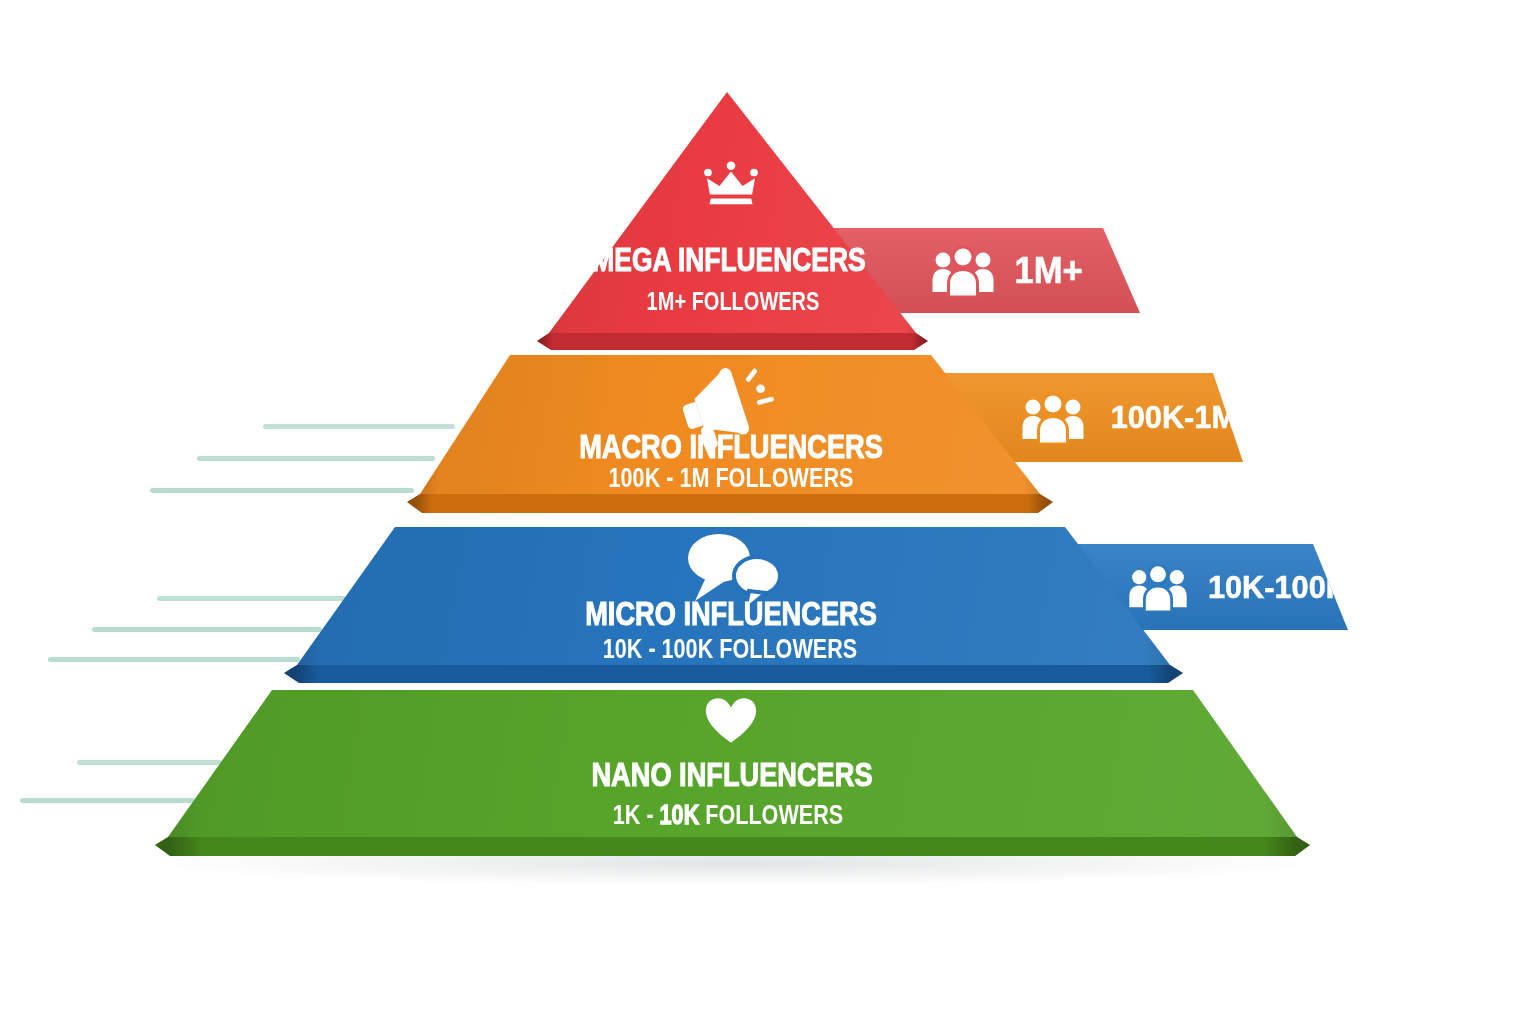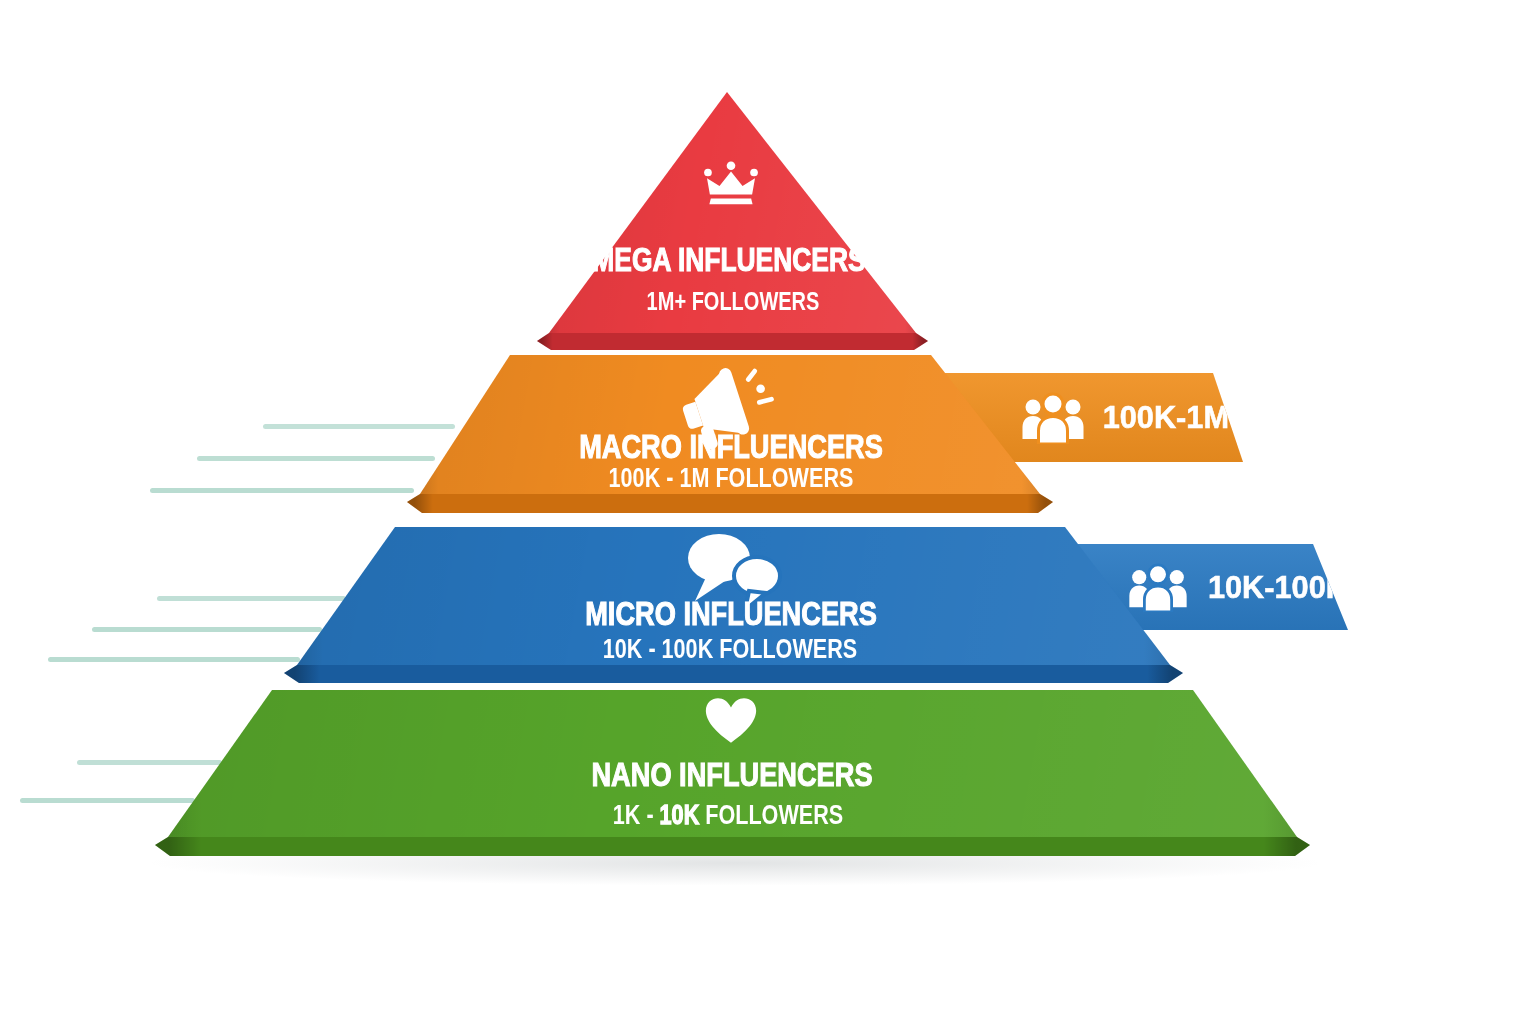--- a/index.html
+++ b/index.html
@@ -58,21 +58,21 @@
   .crown{left:700px;top:160px;width:62px;height:48px;}
   .t-mega{left:729px;top:241px;font-size:33px;}
   .s-mega{left:733px;top:287px;font-size:25px;}
 
   
   .face-macro{left:420px;top:355px;width:620px;height:139px;
     clip-path:polygon(90px 0,511px 0,620px 139px,0 139px);}
   .lip-macro{left:407px;top:494px;width:646px;height:19px;
     clip-path:polygon(13px 0,633px 0,646px 8px,631px 19px,15px 19px,0 8px);}
   .tab-macro{left:920px;top:373px;width:330px;height:89px;
-    clip-path:polygon(0 0,293px 0,323px 89px,30px 89px);padding-left:100px;gap:14px;box-sizing:border-box;}
+    clip-path:polygon(0 0,293px 0,323px 89px,30px 89px);padding-left:100px;gap:22px;box-sizing:border-box;}
   .tab-macro .range{font-size:32px;}
   .megaphone{left:676px;top:365px;width:100px;height:86px;}
   .t-macro{left:731px;top:427px;}
   .s-macro{left:731px;top:463px;}
 
   
   .face-micro{left:297px;top:527px;width:873px;height:138px;
     clip-path:polygon(98px 0,768px 0,873px 138px,0 138px);}
   .lip-micro{left:284px;top:665px;width:899px;height:18px;
     clip-path:polygon(13px 0,886px 0,899px 8px,884px 18px,15px 18px,0 8px);}
@@ -107,20 +107,35 @@
   <div class="speed-line sl3"></div>
   <div class="speed-line sl4"></div>
   <div class="speed-line sl5"></div>
   <div class="speed-line sl6"></div>
   <div class="speed-line sl7"></div>
   <div class="speed-line sl8"></div>
 
   <div class="ground-shadow"></div>
 
   <section class="tier" style="--c: #e93b41; --cd: #c12b31; --tc: #e0545a;">
+    <div class="tab tab-mega">
+      <svg class="people" width="66" height="52" viewBox="0 0 66 52" style="color:var(--tc)">
+        <g fill="#fff">
+          <circle cx="13" cy="15" r="7.5"></circle>
+          <path d="M13 24 C6.5 24 2.5 28.5 2.5 35 L2.5 47 L23.5 47 L23.5 35 C23.5 28.5 19.5 24 13 24 Z"></path>
+          <circle cx="53" cy="15" r="7.5"></circle>
+          <path d="M53 24 C46.5 24 42.5 28.5 42.5 35 L42.5 47 L63.5 47 L63.5 35 C63.5 28.5 59.5 24 53 24 Z"></path>
+          <g stroke="currentColor" stroke-width="3">
+            <circle cx="33" cy="12" r="10"></circle>
+            <path d="M33 24.5 C24 24.5 18.5 30.5 18.5 39 L18.5 52 L47.5 52 L47.5 39 C47.5 30.5 42 24.5 33 24.5 Z"></path>
+          </g>
+        </g>
+      </svg>
+      <span class="range">1M+</span>
+    </div>
     <div class="face face-mega"></div>
     <div class="lip lip-mega"></div>
     <svg class="icon crown" viewBox="0 0 64 50">
       <g fill="#fff">
         <circle cx="8" cy="13" r="4"></circle>
           <circle cx="32" cy="6" r="4.5"></circle>
           <circle cx="56" cy="13" r="4"></circle>
         <path d="M10 36 L7 19 L20 27 L32 12 L44 27 L57 19 L54 36 Z"></path>
         <path d="M11 40 L53 40 L54.5 46 L9.5 46 Z"></path>
       </g>

